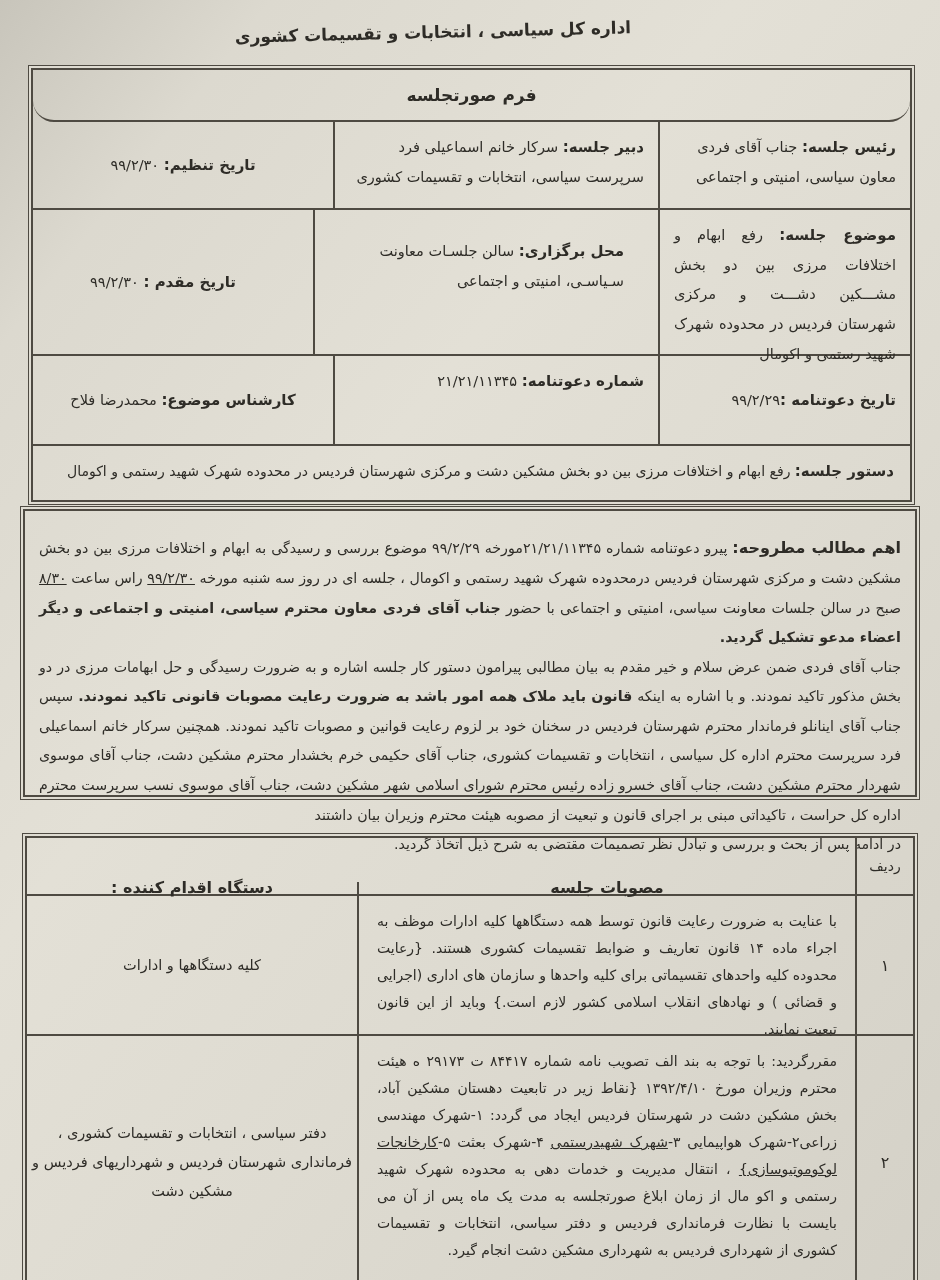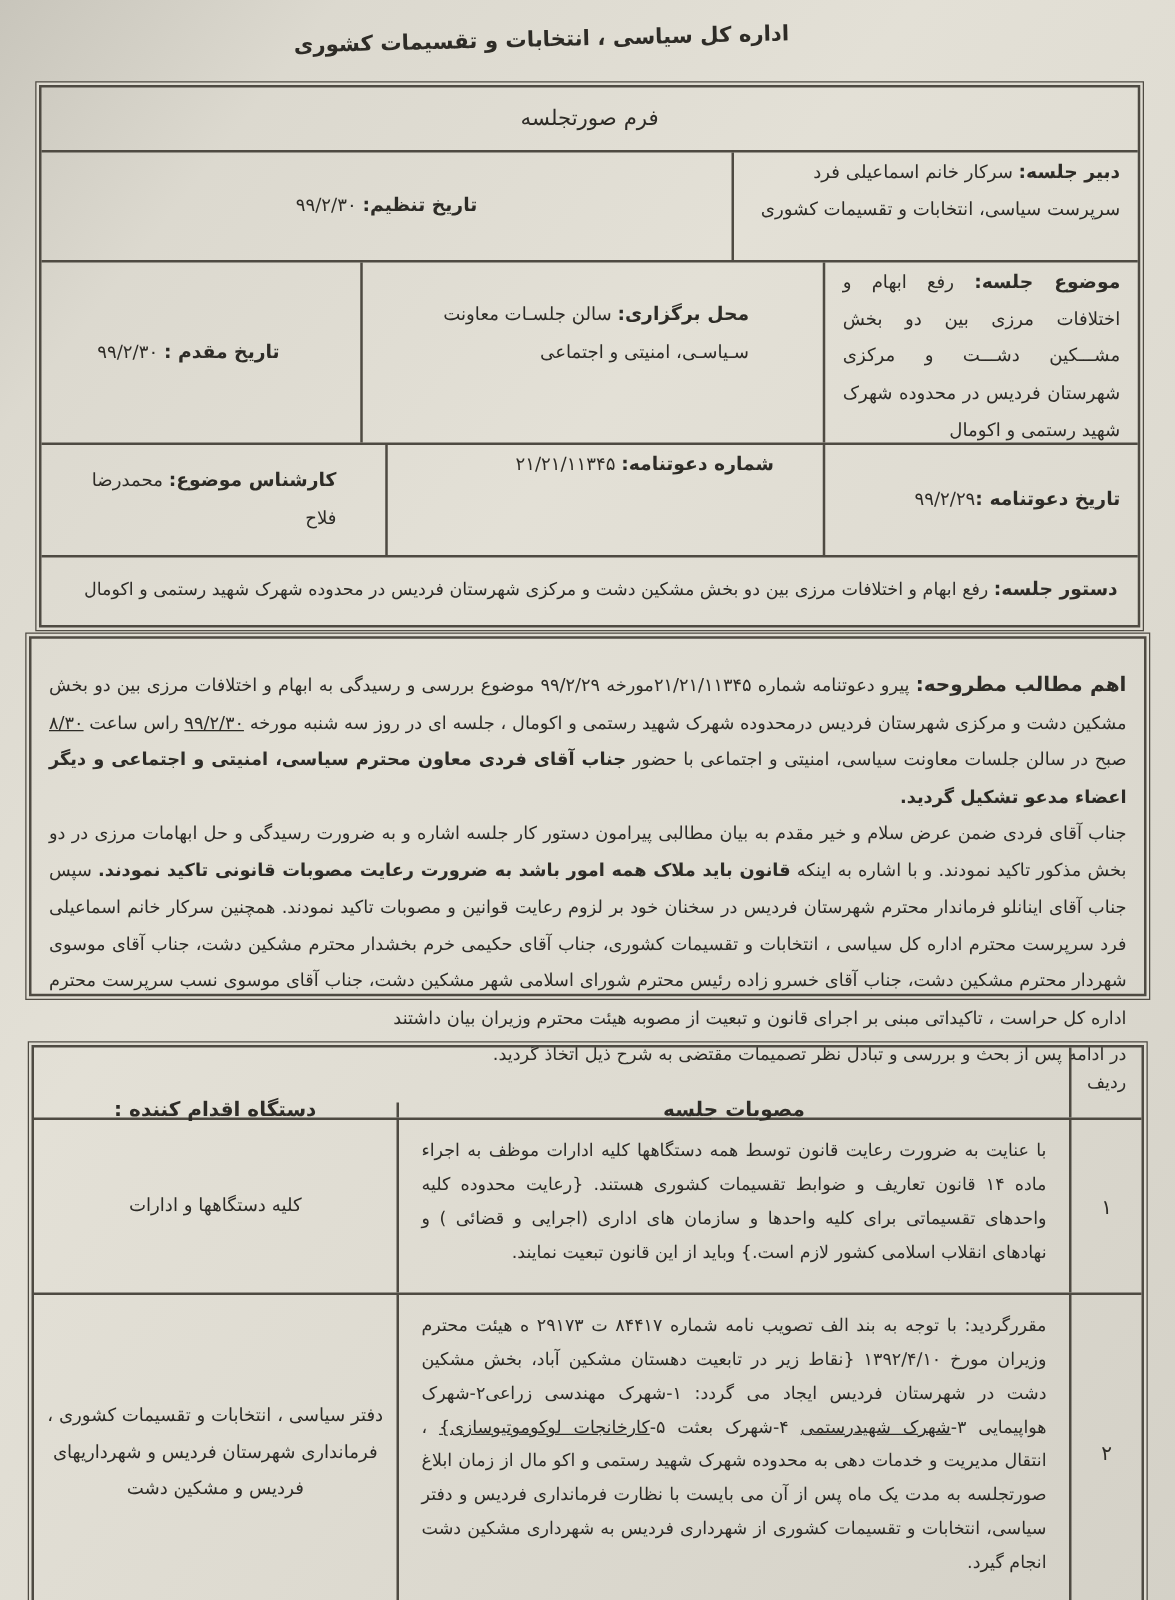--- a/index.html
+++ b/index.html
@@ -27,25 +27,25 @@
     position:absolute;top:22px;right:0;left:0;
     text-align:center;font-weight:bold;font-size:17px;
     transform:translateX(-37px) rotate(-1.4deg);
     letter-spacing:.2px;
   }
   
   .t1{top:68px;right:28px;width:877px;}
   .t1-title{
     height:50px;border-bottom:2px solid var(--line);
     display:flex;align-items:center;justify-content:center;
-    font-weight:normal;font-size:17px;
+    font-weight:bold;font-size:17px;border-radius:21px;
   }
   .t1-row{display:flex;border-bottom:2px solid var(--line);}
   .t1-row:last-child{border-bottom:none;}
-  .cell{padding:0 14px;font-size:14.5px;line-height:2.05;margin-left:25px;}
+  .cell{padding:10px 14px;font-size:14.5px;line-height:2.05;}
   .cell + .cell{border-right:none;}
   .col-r{width:252px;border-left:2px solid var(--line);box-sizing:border-box;}
   .col-m{width:325px;border-left:2px solid var(--line);box-sizing:border-box;}
   .col-l{flex:1;box-sizing:border-box;display:flex;align-items:center;justify-content:center;}
   .r1{height:86px;}
   .r2{height:144px;gap:20px;}
   .r3{height:88px;}
   .r-agenda{height:54px;}
   .lbl{font-weight:bold;font-size:15px;}
   .just{text-align:justify;}
@@ -56,37 +56,40 @@
     font-size:14.2px;line-height:2.08;text-align:justify;
     white-space:pre-wrap;
   }
   
   .t2{top:836px;right:25px;left:25px;bottom:-10px;display:flex;flex-direction:column;}
   .t2-head{display:flex;border-bottom:2px solid var(--line);height:56px;}
   .t2-row{display:flex;border-bottom:2px solid var(--line);}
   .t2-row:last-child{border-bottom:none;flex:1;}
   .c-no{width:58px;border-left:2px solid var(--line);box-sizing:border-box;
         display:flex;align-items:center;justify-content:center;font-weight:normal;font-size:16px;}
-  .c-res{width:538px;border-left:2px solid var(--line);box-sizing:border-box;
+  .c-res{width:498px;border-left:2px solid var(--line);box-sizing:border-box;
          padding:12px 18px;font-size:14px;line-height:1.93;text-align:justify;}
   .c-agency{flex:1;box-sizing:border-box;display:flex;align-items:center;justify-content:center;
             text-align:center;padding:10px 0;font-size:14.5px;line-height:2;}
   .t2-head .c-res,.t2-head .c-agency{display:flex;align-items:center;justify-content:center;
             font-weight:bold;font-size:16px;padding:0;margin-top:44px;}
   .row1{height:140px;box-sizing:border-box;}
 </style>
 </head>
 <body>
 
 <div class="letterhead">اداره کل سیاسی ، انتخابات و تقسیمات کشوری</div>
 
 <div class="frame t1">
   <div class="t1-title">فرم صورتجلسه</div>
 
   <div class="t1-row r1">
+    <div class="cell col-r">
+      <span class="lbl">رئیس جلسه:</span><span> جناب آقای فردی معاون سیاسی، امنیتی و اجتماعی</span>
+    </div>
     <div class="cell col-m">
       <span class="lbl">دبیر جلسه:</span><span> سرکار خانم اسماعیلی فرد سرپرست سیاسی، انتخابات و تقسیمات کشوری</span>
     </div>
     <div class="cell col-l">
       <span><span class="lbl">تاریخ تنظیم:</span><span> ۹۹/۲/۳۰</span></span>
     </div>
   </div>
 
   <div class="t1-row r2">
     <div class="cell col-r just">

